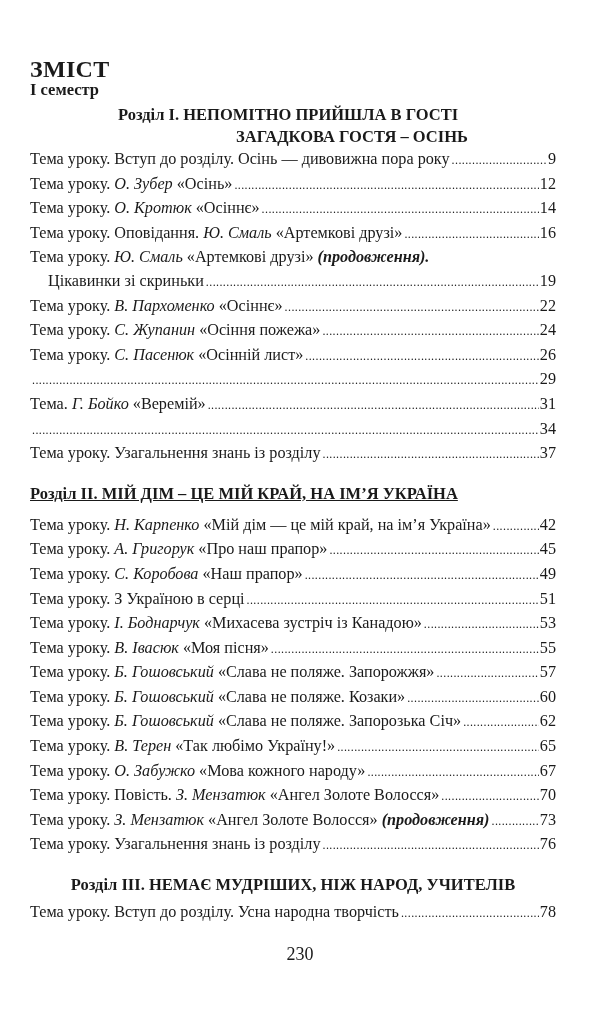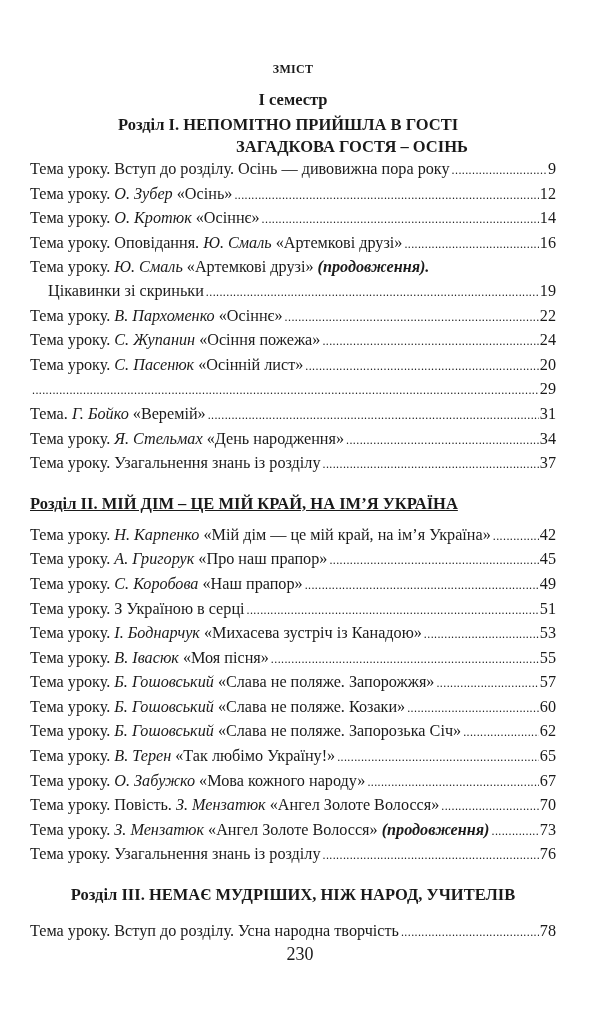--- a/index.html
+++ b/index.html
@@ -2,27 +2,27 @@
 <html><head>
 <meta charset="utf-8">
 <style>
   html, body { margin: 0; padding: 0; background: #ffffff; }
   body {
     width: 600px; height: 1015px; overflow: hidden; position: relative;
     font-family: "Liberation Serif", "DejaVu Serif", serif;
     color: #1a1a1a;
   }
   .page { position: absolute; left: 30px; top: 58px; width: 526px; }
-  .title { text-align: center; font-weight: bold; font-size: 12px; line-height: 22px; letter-spacing: 0.3px; }
-  .semester { text-align: center; font-weight: bold; font-size: 16.5px; line-height: 20px; margin-top: 10px; }
+  .title { font-weight: bold; font-size: 24px; line-height: 22px; letter-spacing: 0.3px; }
+  .semester { font-weight: bold; font-size: 16.5px; line-height: 20px; margin-top: 0; }
   .section-head { font-weight: bold; font-size: 16.5px; line-height: 22px; }
   .section-1 { text-align: left; padding-left: 88px; margin-top: 4px; }
   .section-1 .line2 { display: block; padding-left: 118px; }
   .section-2 { text-align: left; margin-top: 16px; margin-bottom: 9px; text-decoration: underline; }
-  .section-3 { text-align: center; margin-top: 16px; margin-bottom: 14px; }
+  .section-3 { text-align: center; margin-top: 16px; margin-bottom: 5px; }
   .entry { font-size: 16.2px; line-height: 23.6px; }
   .entry-row { display: flex; align-items: baseline; }
   .entry-text { white-space: nowrap; }
   .dots { flex: 1; overflow: hidden; white-space: nowrap; margin: 0 1px 0 2px; letter-spacing: 0.4px; font-size: 12px; }
   .dots::before { content: "............................................................................................................................................................................................................................"; }
   .page-num { white-space: nowrap; }
   .entry-cont { padding-left: 18px; }
   .ital { font-style: italic; }
   .bold-ital { font-style: italic; font-weight: bold; }
   .footer-num { position: absolute; left: 0; right: 0; top: 944px; text-align: center; font-size: 18px; }
@@ -86,39 +86,38 @@
         <div class="entry-row">
           <span class="entry-text"><span>Тема уроку. </span><span class="ital">С. Жупанин</span><span> «Осіння пожежа»</span></span>
           <span class="dots"></span>
           <span class="page-num">24</span>
         </div>
       </div>
       <div class="entry">
         <div class="entry-row">
           <span class="entry-text"><span>Тема уроку. </span><span class="ital">С. Пасенюк</span><span> «Осінній лист»</span></span>
           <span class="dots"></span>
-          <span class="page-num">20</span>
+          <span class="page-num">26</span>
         </div>
       </div>
       <div class="entry">
         <div class="entry-row">
           <span class="dots"></span>
           <span class="page-num">29</span>
         </div>
       </div>
       <div class="entry">
         <div class="entry-row">
           <span class="entry-text"><span>Тема. </span><span class="ital">Г. Бойко</span><span> «Веремій» </span></span>
           <span class="dots"></span>
           <span class="page-num">31</span>
         </div>
       </div>
       <div class="entry">
         <div class="entry-row">
-          <span class="entry-text"><span>Тема уроку. </span><span class="ital">Я. Стельмах</span><span> «День народження»</span></span>
           <span class="dots"></span>
           <span class="page-num">34</span>
         </div>
       </div>
       <div class="entry">
         <div class="entry-row">
           <span class="entry-text"><span>Тема уроку. Узагальнення знань із розділу </span></span>
           <span class="dots"></span>
           <span class="page-num">37</span>
         </div>

